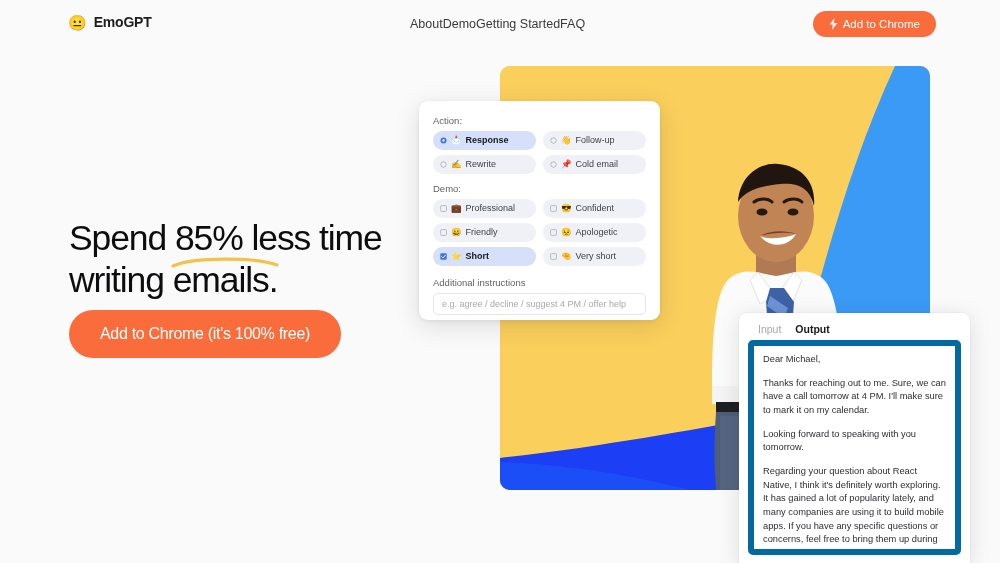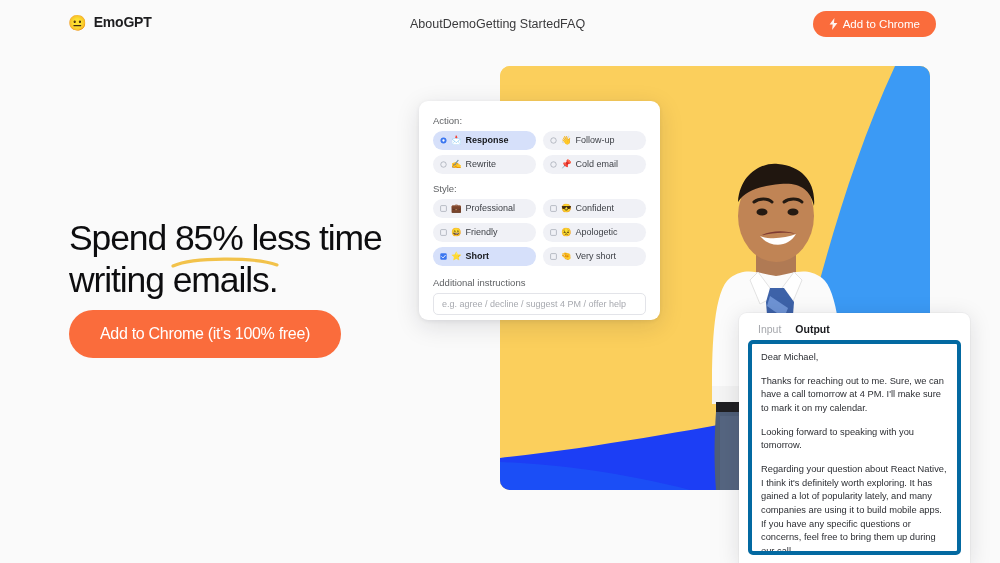--- a/index.html
+++ b/index.html
@@ -124,21 +124,21 @@
     font-size: 10.5px; padding: 2px 7px 4px 7px;
     color: #A5A7AC; cursor: pointer; background: none; border: none;
     font-family: inherit;
   }
   .tab.active {
     color: #18191d; font-weight: 700;
     background: #fff; border-radius: 4px 4px 0 0;
   }
   .out-box {
     margin-top: 1px; width: 213px; height: 215px;
-    border: 4px solid #0369a1; border-radius: 5px;
+    border: 6px solid #0369a1; border-radius: 5px;
     padding: 7px 9px; overflow: hidden;
     font-size: 9.3px; line-height: 1.47; color: #2c2e33;
   }
   .out-box p { margin: 0 0 10px 0; }
   .out-box p:last-child { margin-bottom: 0; }
 </style>
 </head>
 <body>
 
 <div class="page">
@@ -249,21 +249,21 @@
 
       <div class="opt">
         <svg class="mark" viewBox="0 0 12 12">
           <circle cx="6" cy="6" r="4.7" fill="none" stroke="#9AA0AA" stroke-width="1.1"></circle>
         </svg>
         <span class="emo">📌</span>
         <span class="lab">Cold email</span>
       </div>
     </div>
 
-    <div class="sec-label sec-label2">Style:</div>
+    <div class="sec-label sec-label2">Demo:</div>
     <div class="opt-grid">
 
       <div class="opt">
         <svg class="mark" viewBox="0 0 12 12">
           <rect x="1" y="1" width="10" height="10" rx="1.6" fill="none" stroke="#9AA0AA" stroke-width="1.1"></rect>
         </svg>
         <span class="emo">💼</span>
         <span class="lab">Professional</span>
       </div>
 

